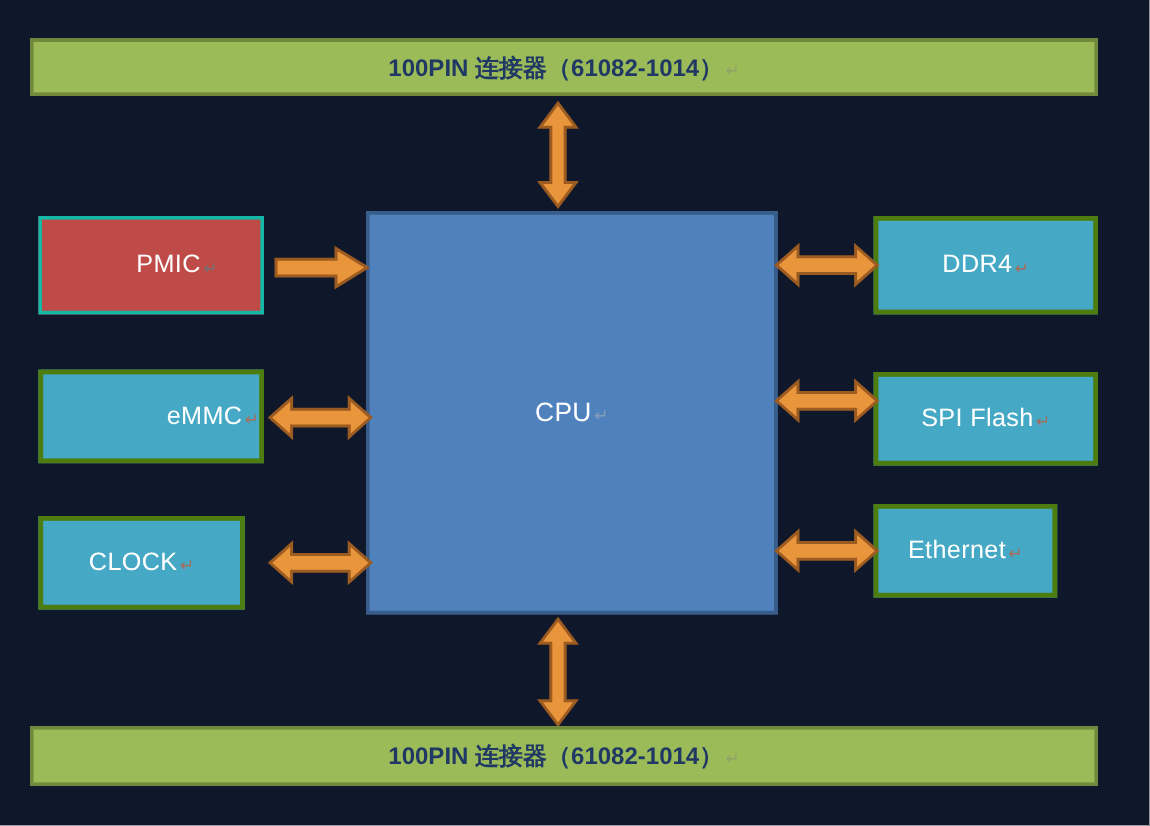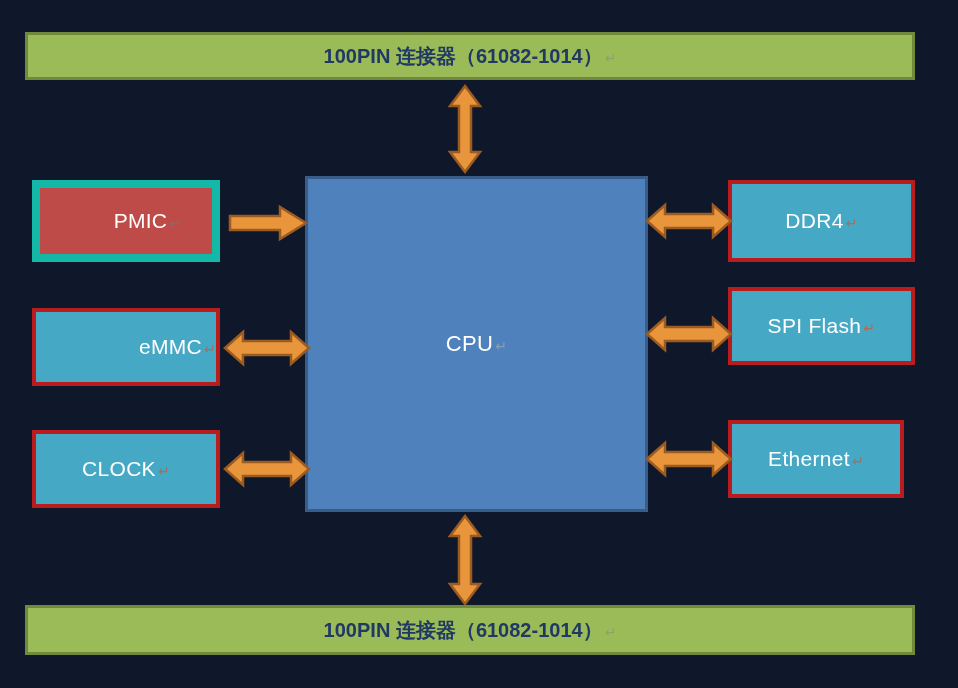--- a/index.html
+++ b/index.html
@@ -57,28 +57,28 @@
   .cpu {
     background: #4F81BD;
     border: 3px solid #385D8A;
     font-size: 22px;
   }
   .cpu .pilcrow { color: #9aa8b8; }
 
   
   .teal {
     background: #45A8C4;
-    border: 4px solid #b91c1c;
+    border: 4px solid #4d7c0f;
   }
   .teal .pilcrow { color: #c75b3c; }
 
   
   .red {
     background: #BE4B48;
-    border: 8px solid #14b8a6;
+    border: 3px solid #14b8a6;
     padding-left: 43px;
   }
   .red .pilcrow { color: #5c7f86; }
 
   
   .arrow {
     position: absolute;
   }
   .arrow svg { display: block; overflow: visible; }
 </style>
@@ -116,51 +116,51 @@
   <div class="block teal" style="left:32px; top:308px; width:188px; height:78px;justify-content:flex-end;">
     <span>eMMC</span>
     <span class="pilcrow">↵</span>
   </div>
   <div class="arrow" style="left:223px; top:329px;">
     <svg width="88" height="38" viewBox="0 0 88 38">
       <polygon points="2,19 20,3 20,12 68,12 68,3 86,19 68,35 68,26 20,26 20,35" fill="#E8953B" stroke="#9C5B21" stroke-width="2.5"></polygon>
     </svg>
   </div>
 
-  <div class="block teal" style="left:32px; top:430px; width:188px; height:78px;">
+  <div class="block teal" style="left:32px; top:430px; width:172px; height:78px;">
     <span>CLOCK</span>
     <span class="pilcrow">↵</span>
   </div>
   <div class="arrow" style="left:223px; top:450px;">
     <svg width="88" height="38" viewBox="0 0 88 38">
       <polygon points="2,19 20,3 20,12 68,12 68,3 86,19 68,35 68,26 20,26 20,35" fill="#E8953B" stroke="#9C5B21" stroke-width="2.5"></polygon>
     </svg>
   </div>
 
   <div class="block teal" style="left:728px; top:180px; width:187px; height:82px;">
     <span>DDR4</span>
     <span class="pilcrow">↵</span>
   </div>
   <div class="arrow" style="left:645px; top:202px;">
     <svg width="88" height="38" viewBox="0 0 88 38">
       <polygon points="2,19 20,3 20,12 68,12 68,3 86,19 68,35 68,26 20,26 20,35" fill="#E8953B" stroke="#9C5B21" stroke-width="2.5"></polygon>
     </svg>
   </div>
 
-  <div class="block teal" style="left:728px; top:287px; width:187px; height:78px;">
+  <div class="block teal" style="left:728px; top:310px; width:187px; height:78px;">
     <span>SPI Flash</span>
     <span class="pilcrow">↵</span>
   </div>
   <div class="arrow" style="left:645px; top:315px;">
     <svg width="88" height="38" viewBox="0 0 88 38">
       <polygon points="2,19 20,3 20,12 68,12 68,3 86,19 68,35 68,26 20,26 20,35" fill="#E8953B" stroke="#9C5B21" stroke-width="2.5"></polygon>
     </svg>
   </div>
 
-  <div class="block teal" style="left:728px; top:420px; width:176px; height:78px;">
+  <div class="block teal" style="left:728px; top:420px; width:153px; height:78px;">
     <span>Ethernet</span>
     <span class="pilcrow">↵</span>
   </div>
   <div class="arrow" style="left:645px; top:440px;">
     <svg width="88" height="38" viewBox="0 0 88 38">
       <polygon points="2,19 20,3 20,12 68,12 68,3 86,19 68,35 68,26 20,26 20,35" fill="#E8953B" stroke="#9C5B21" stroke-width="2.5"></polygon>
     </svg>
   </div>
 
   <div class="arrow" style="left:448px; top:514px;">

